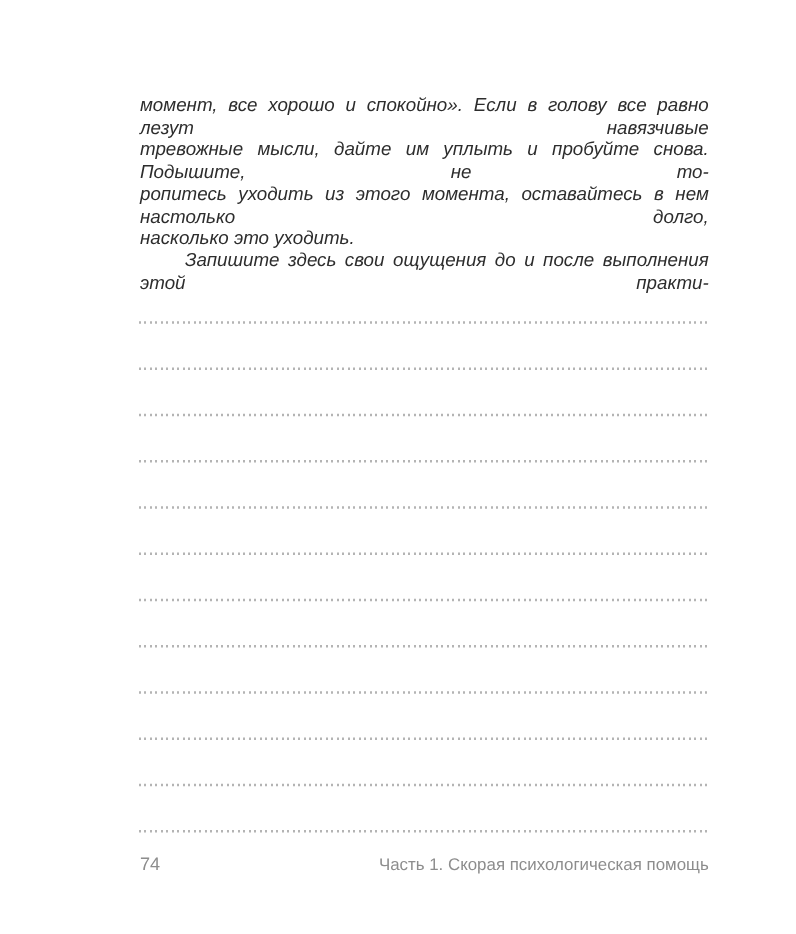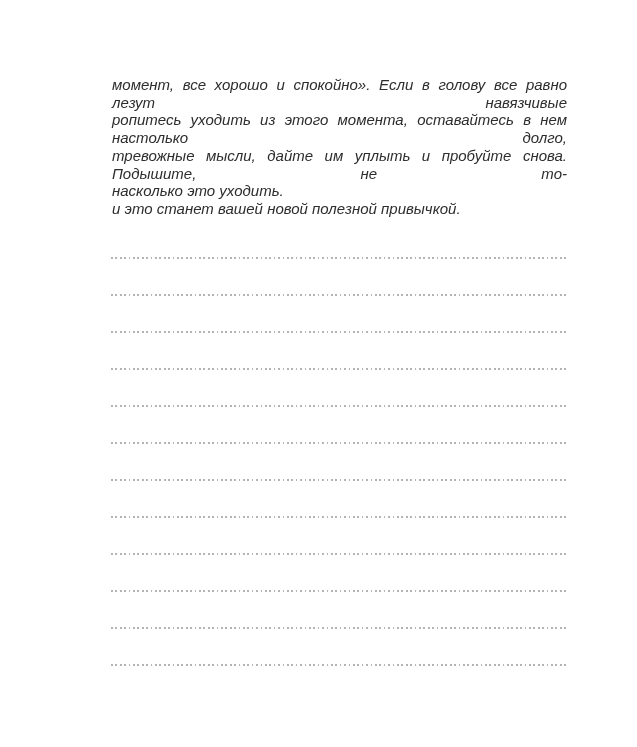--- a/index.html
+++ b/index.html
@@ -62,35 +62,39 @@
   }
   .footer .page-num { font-size: 14.5px; }
 </style>
 </head>
 <body>
 
 <div class="page">
   <div class="text-block">
       <div class="para">
         <div class="tline just">момент, все хорошо и спокойно». Если в голову все равно лезут навязчивые</div>
+        <div class="tline just">тревожные мысли, дайте им уплыть и пробуйте снова. Подышите, не то-</div>
         <div class="tline just">ропитесь уходить из этого момента, оставайтесь в нем настолько долго,</div>
-        <div class="tline just">тревожные мысли, дайте им уплыть и пробуйте снова. Подышите, не то-</div>
         <div class="tline">насколько это уходить.</div>
       </div>
       <div class="para">
-        <div class="tline">и это станет вашей новой полезной привычкой.</div>
+        <div class="tline just indent">Запишите здесь свои ощущения до и после выполнения этой практи-</div>
       </div>
     </div>
   <div class="writing-lines">
       <div class="wline"></div>
       <div class="wline"></div>
       <div class="wline"></div>
       <div class="wline"></div>
       <div class="wline"></div>
       <div class="wline"></div>
       <div class="wline"></div>
       <div class="wline"></div>
       <div class="wline"></div>
       <div class="wline"></div>
       <div class="wline"></div>
       <div class="wline"></div>
     </div>
+  <div class="footer">
+    <span class="page-num">74</span>
+    <span class="section-title">Часть 1. Скорая психологическая помощь</span>
+  </div>
 </div>
 
 </body></html>

